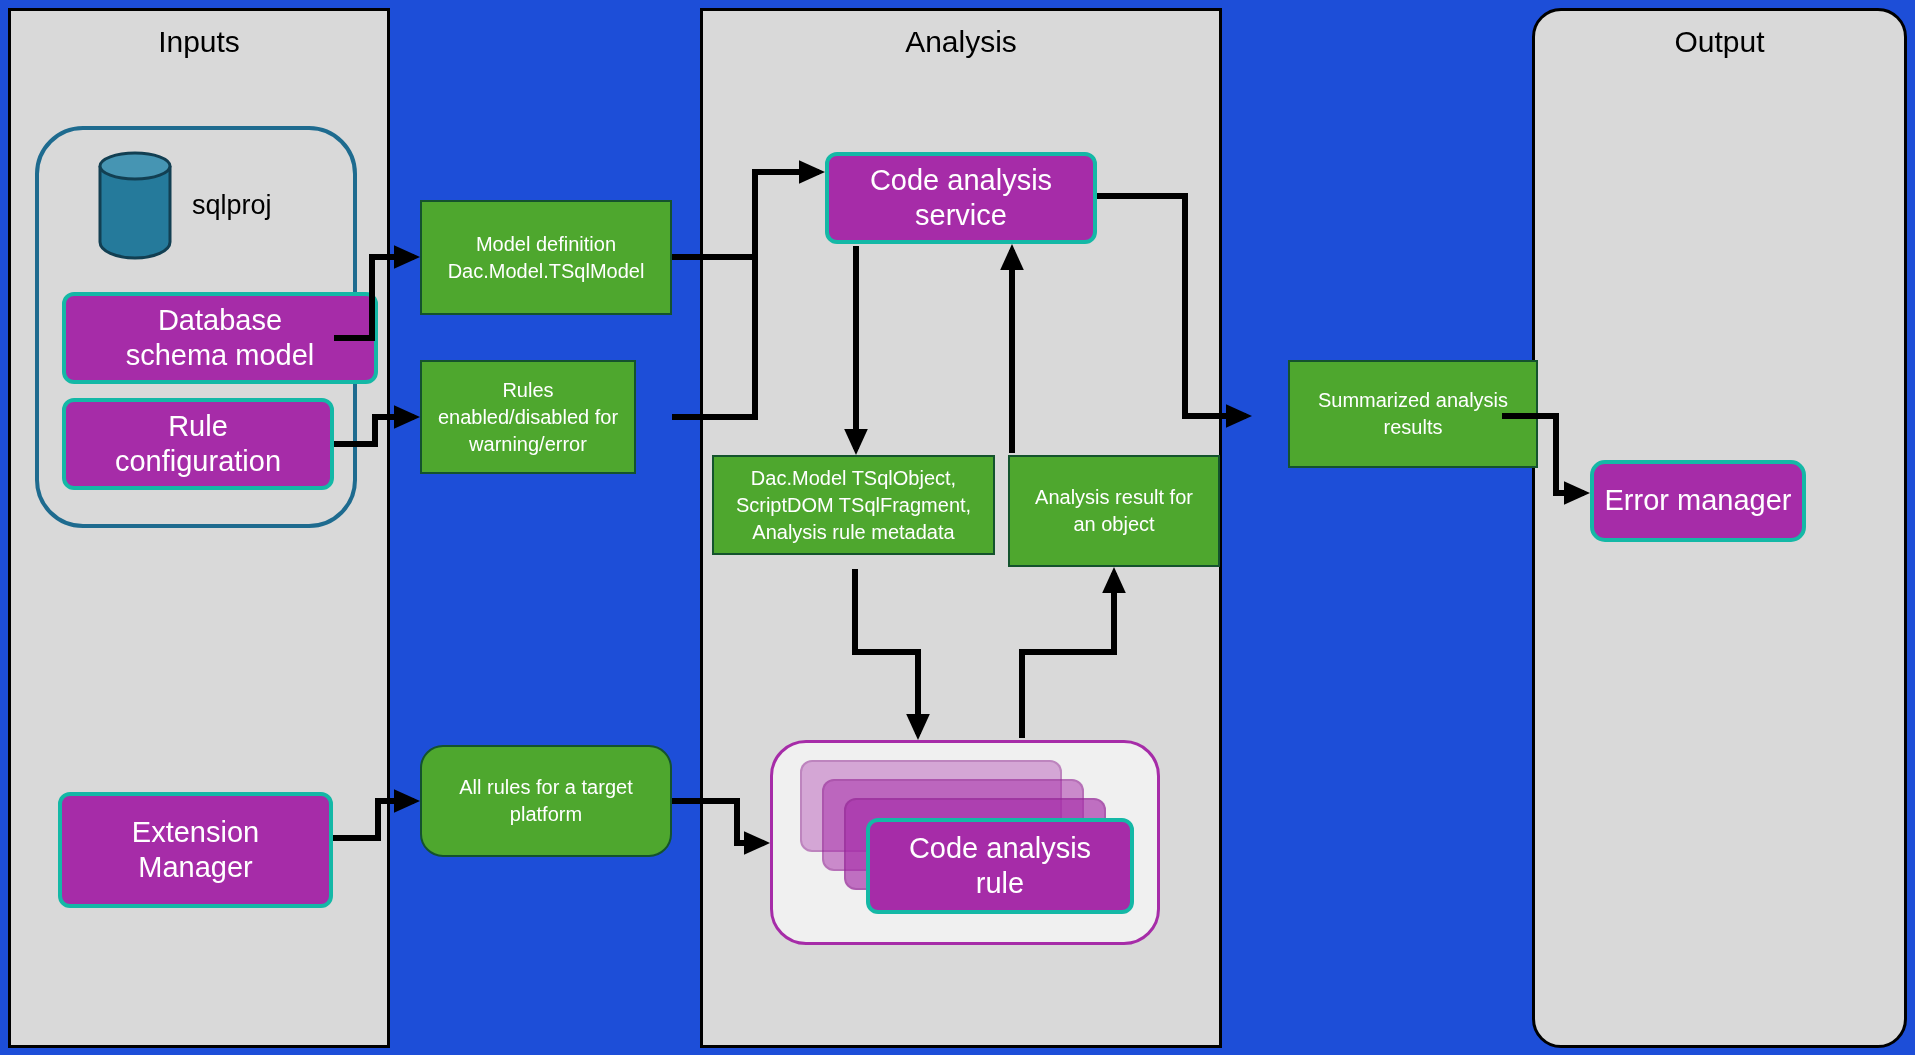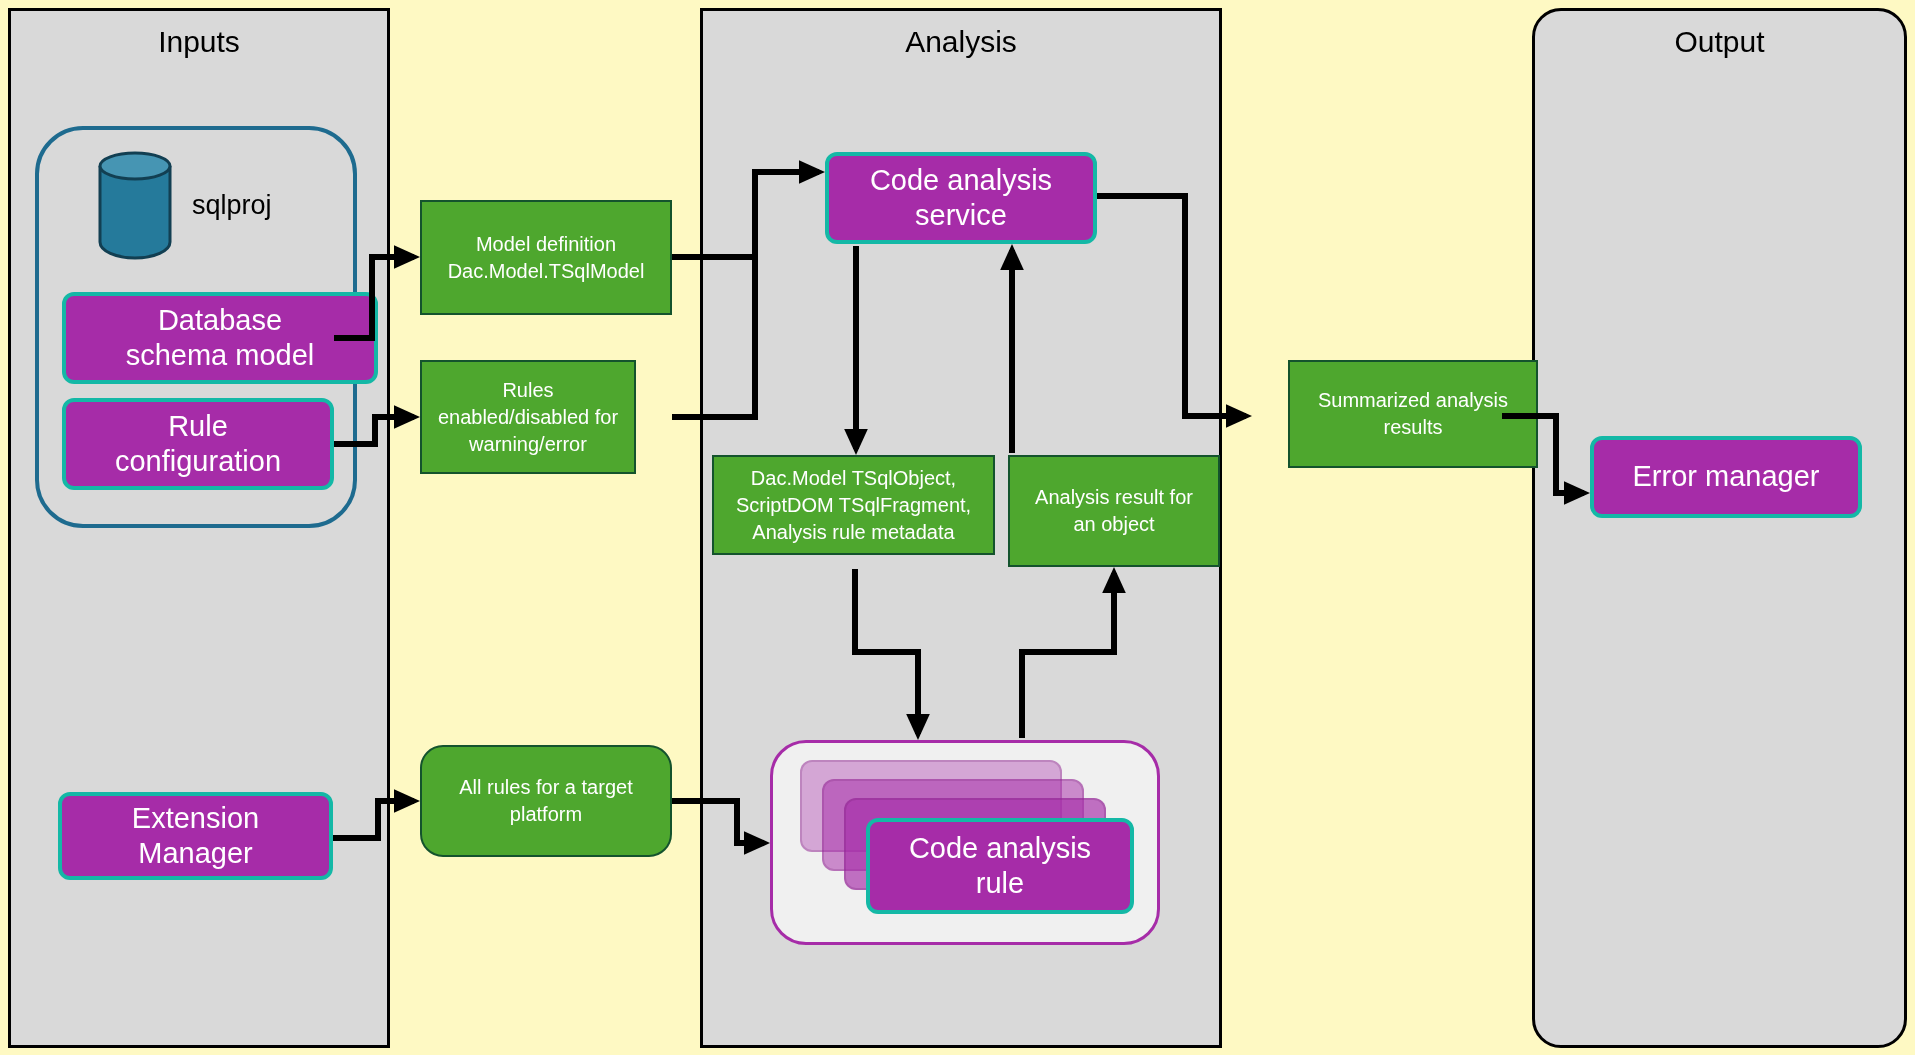--- a/index.html
+++ b/index.html
@@ -1,18 +1,18 @@
 <!DOCTYPE html>
 <html><head>
 <meta charset="utf-8">
 <style>
   * { margin:0; padding:0; box-sizing:border-box; }
   html,body { background:#ffffff; }
   body { font-family:"Liberation Sans","DejaVu Sans",sans-serif; }
-  #canvas { position:relative; width:1915px; height:1055px; background:#fef9c3; overflow:hidden;text-decoration:underline; }
+  #canvas { position:relative; width:1915px; height:1055px; background:#1d4ed8; overflow:hidden;text-decoration:underline; }
 
   .panel {
     position:absolute; background:#d9d9d9; border:3px solid #000000; z-index:0;
   }
   .panel-title {
     padding-top:14px; text-align:center; font-size:30px; color:#000000;
   }
 
   .blue-group {
     position:absolute; left:35px; top:126px; width:322px; height:402px;
@@ -85,31 +85,31 @@
   <div class="pnode" style="left:62px; top:292px; width:316px; height:92px;">
     <span>Database
 schema model</span>
   </div>
 
   <div class="pnode" style="left:62px; top:398px; width:272px; height:92px;">
     <span>Rule
 configuration</span>
   </div>
 
-  <div class="pnode" style="left:58px; top:792px; width:275px; height:88px;">
+  <div class="pnode" style="left:58px; top:792px; width:275px; height:116px;">
     <span>Extension
 Manager</span>
   </div>
 
   <div class="pnode" style="left:825px; top:152px; width:272px; height:92px;">
     <span>Code analysis
 service</span>
   </div>
 
-  <div class="pnode" style="left:1590px; top:436px; width:272px; height:82px;">
+  <div class="pnode" style="left:1590px; top:460px; width:216px; height:82px;border-radius:15px;">
     <span>Error manager</span>
   </div>
 
   <div class="gnode" style="left:420px; top:200px; width:252px; height:115px;">
     <span>Model definition
 Dac.Model.TSqlModel</span>
   </div>
 
   <div class="gnode" style="left:420px; top:360px; width:216px; height:114px;">
     <span>Rules

